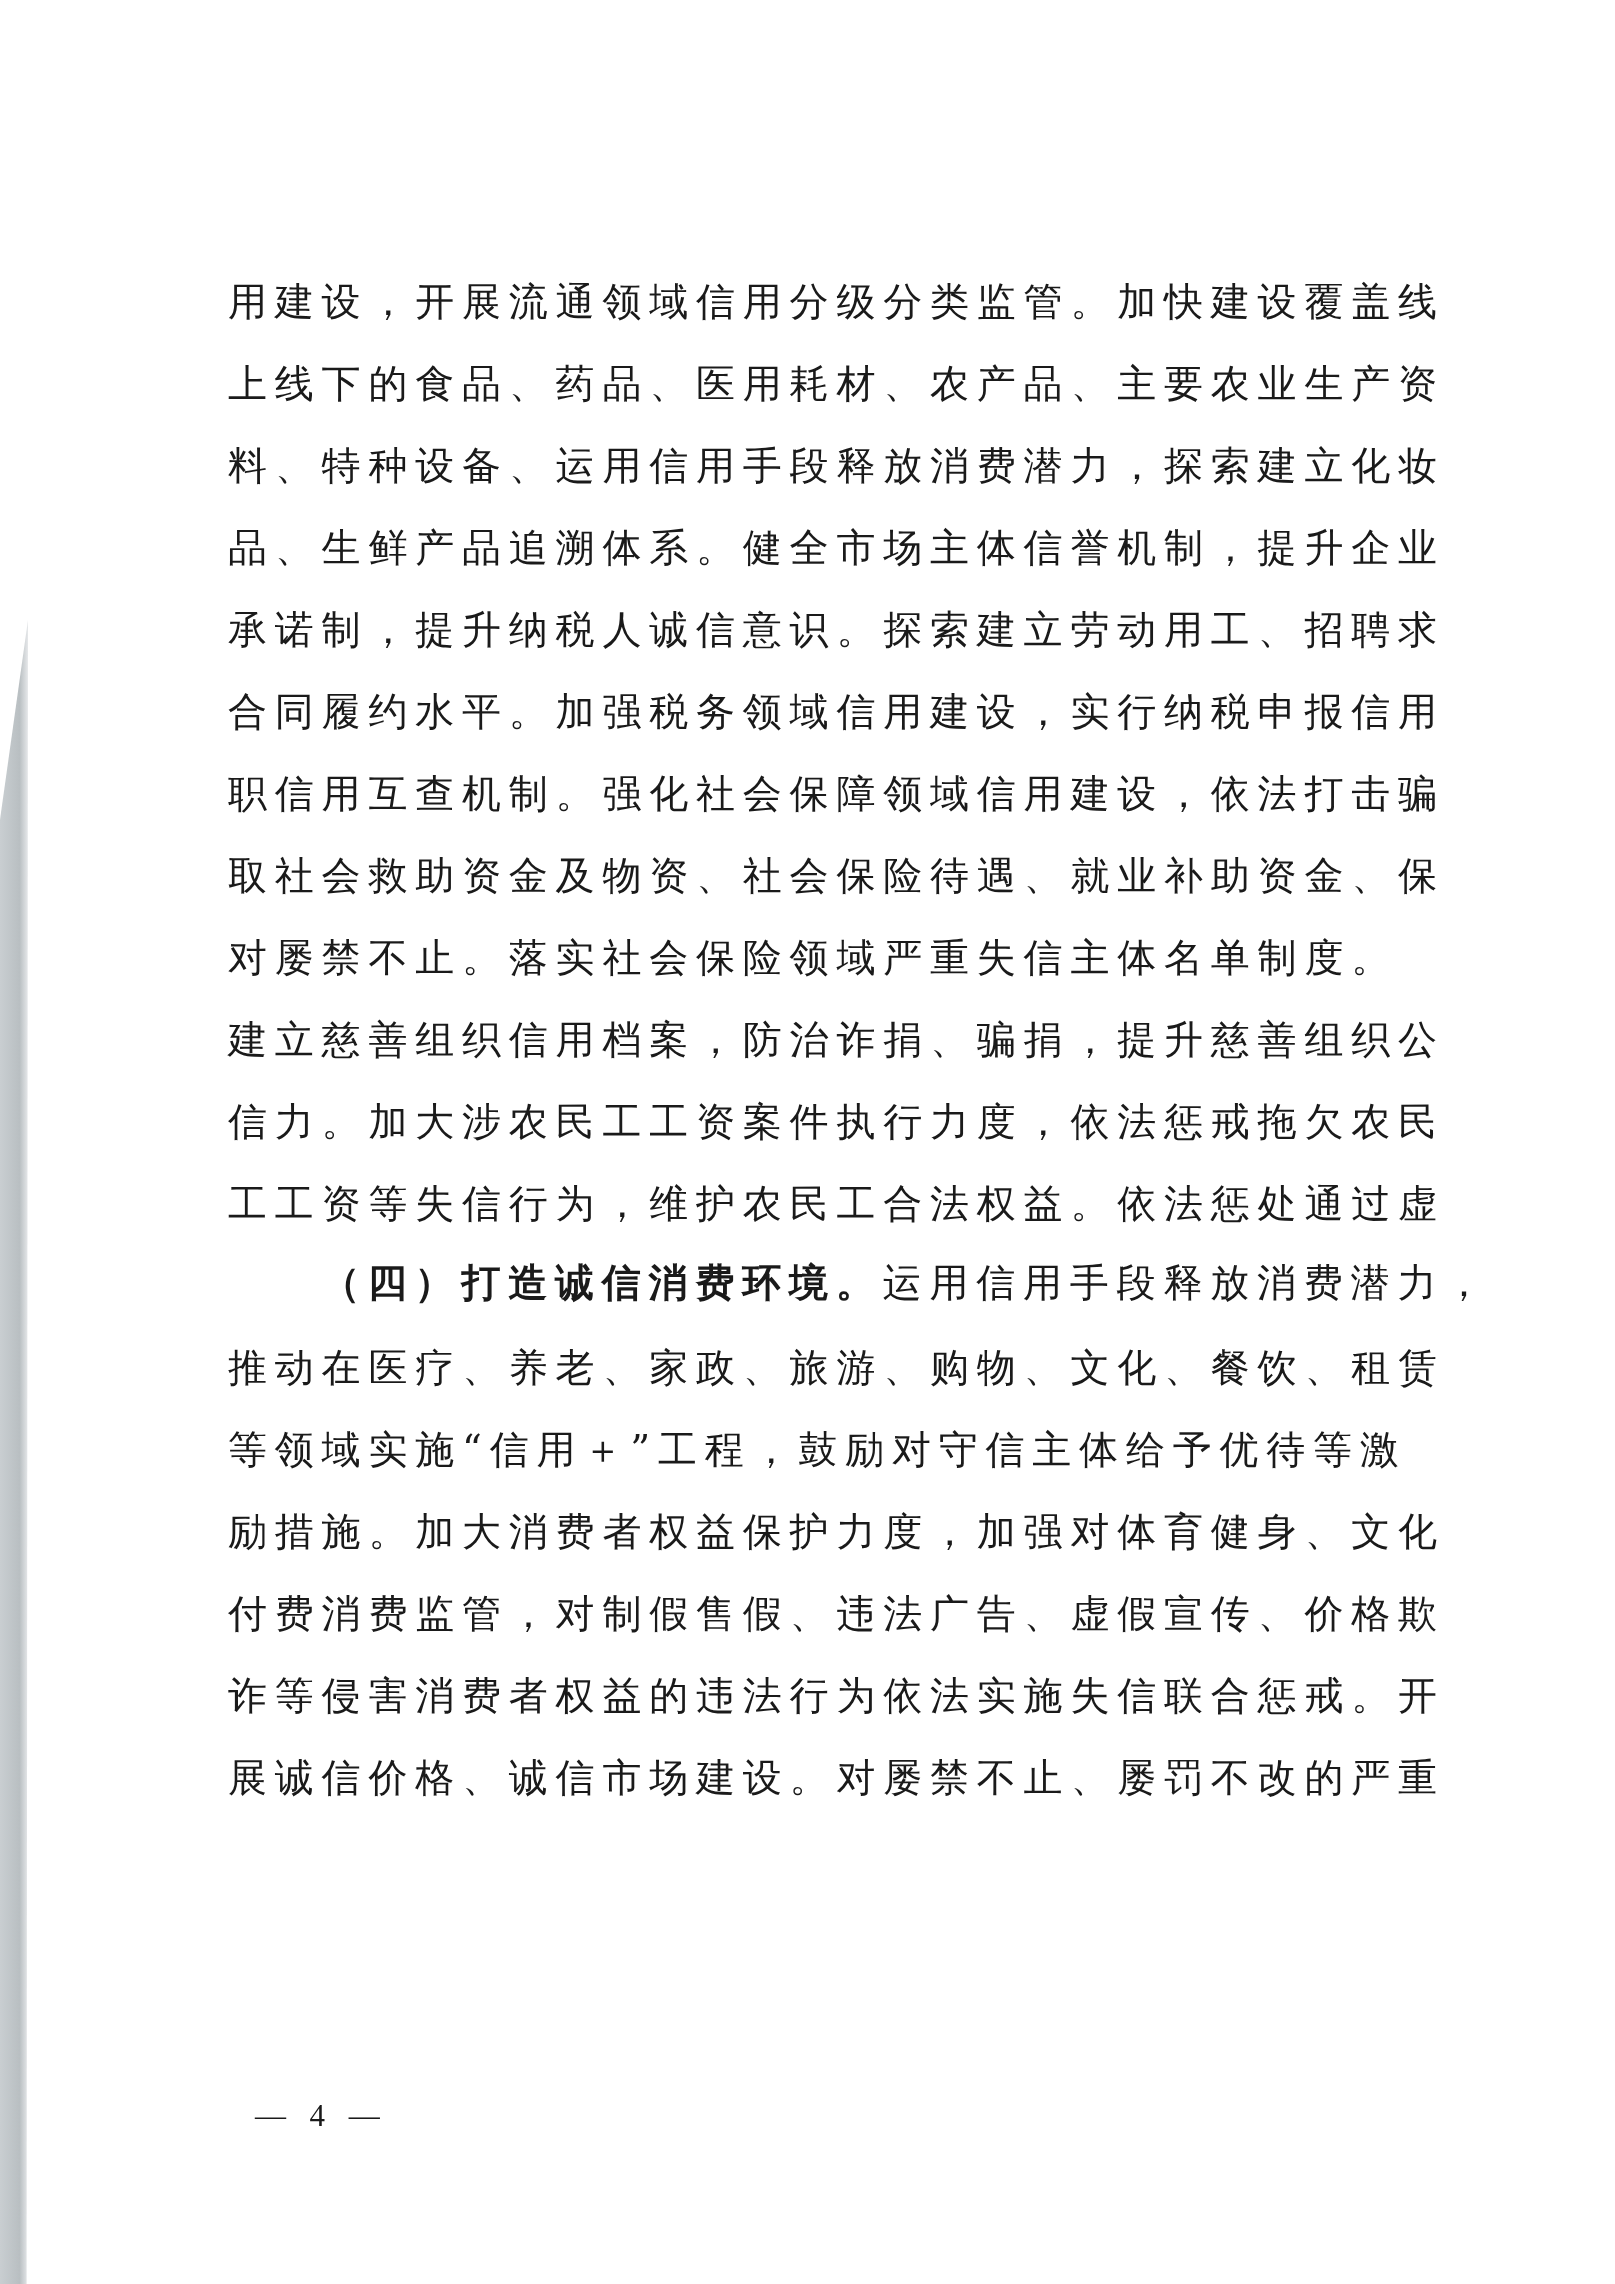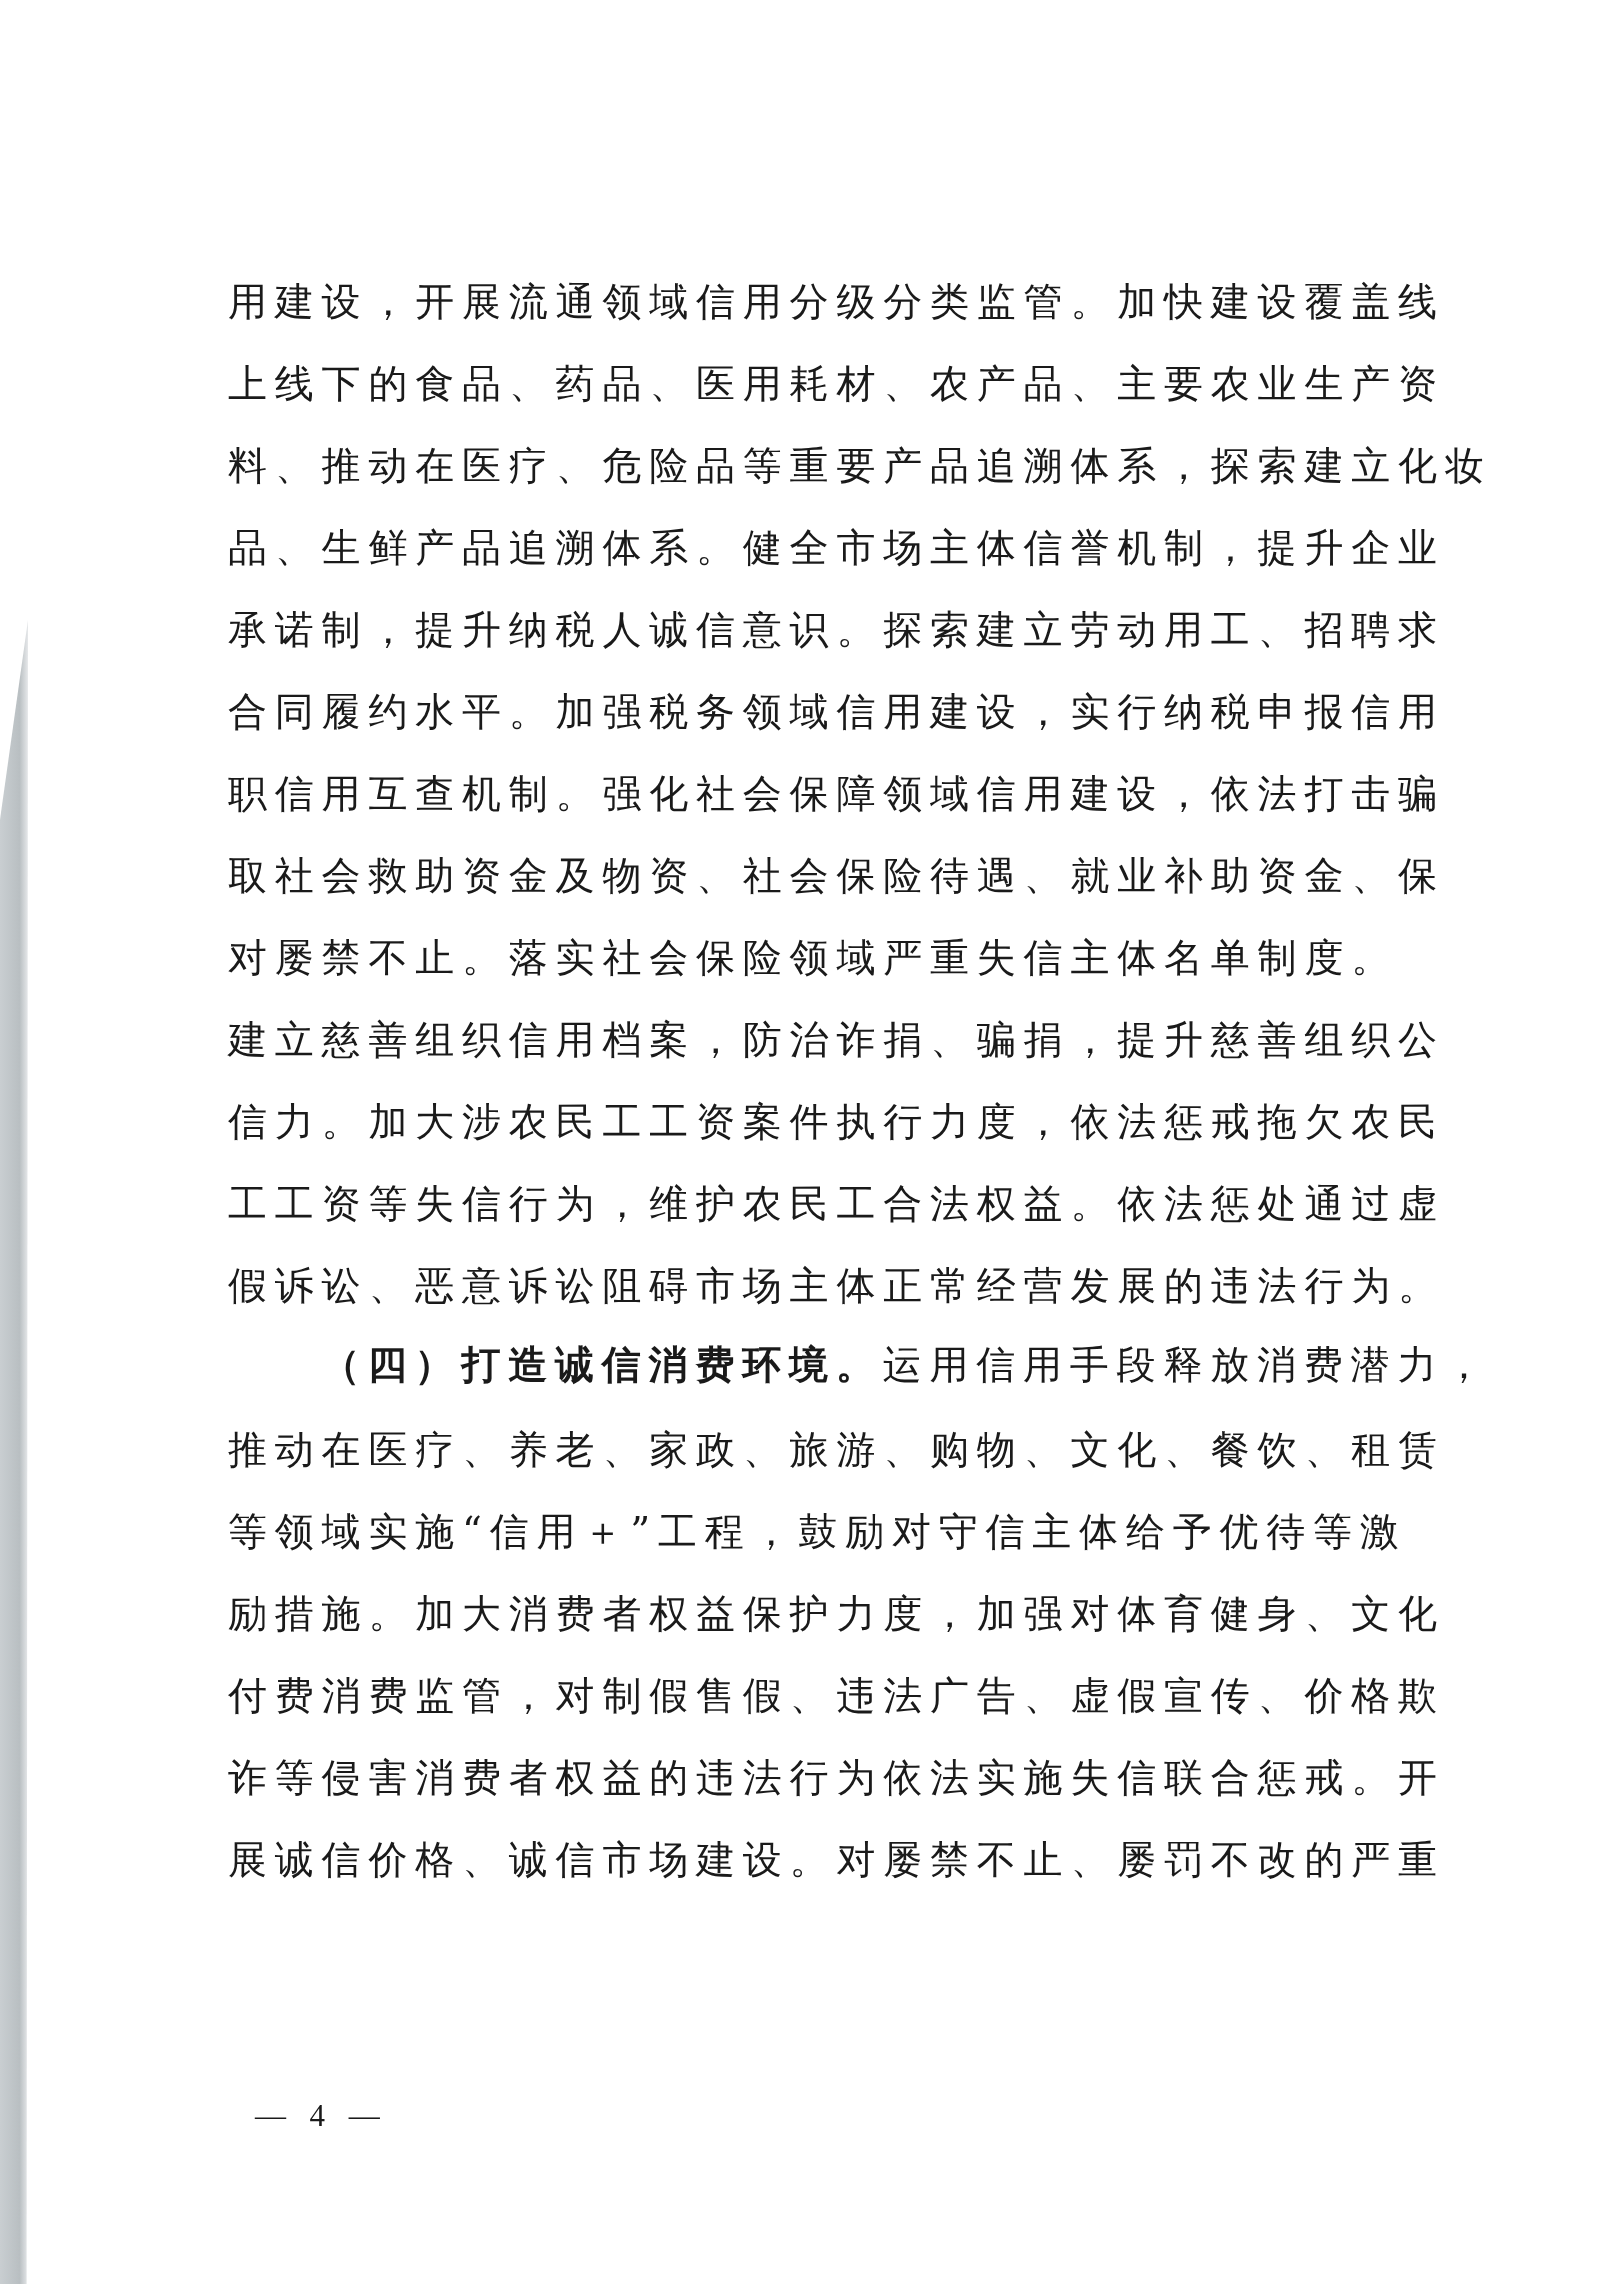--- a/index.html
+++ b/index.html
@@ -26,31 +26,30 @@
   }
 </style>
 </head>
 <body>
 
 <div class="shadow"></div>
 
 <div class="page">
   <div class="line">用建设，开展流通领域信用分级分类监管。加快建设覆盖线</div>
   <div class="line">上线下的食品、药品、医用耗材、农产品、主要农业生产资</div>
-  <div class="line">料、推动在医疗、危险品等重要产品追溯体系，探索建立化妆</div>
+  <div class="line">料、特种设备、运用信用手段释放消费潜力，探索建立化妆</div>
   <div class="line">品、生鲜产品追溯体系。健全市场主体信誉机制，提升企业</div>
   <div class="line">承诺制，提升纳税人诚信意识。探索建立劳动用工、招聘求</div>
   <div class="line">合同履约水平。加强税务领域信用建设，实行纳税申报信用</div>
   <div class="line">职信用互查机制。强化社会保障领域信用建设，依法打击骗</div>
   <div class="line">取社会救助资金及物资、社会保险待遇、就业补助资金、保</div>
   <div class="line">对屡禁不止。落实社会保险领域严重失信主体名单制度。</div>
   <div class="line">建立慈善组织信用档案，防治诈捐、骗捐，提升慈善组织公</div>
   <div class="line">信力。加大涉农民工工资案件执行力度，依法惩戒拖欠农民</div>
   <div class="line">工工资等失信行为，维护农民工合法权益。依法惩处通过虚</div>
-  <div class="line">假诉讼、恶意诉讼阻碍市场主体正常经营发展的违法行为。</div>
   <div class="line" style="padding-left:93px;font-family:Liberation Mono, monospace;">
     <span class="heading">（四）打造诚信消费环境。</span><span>运用信用手段释放消费潜力，</span>
   </div>
   <div class="line">推动在医疗、养老、家政、旅游、购物、文化、餐饮、租赁</div>
   <div class="line">等领域实施“信用＋”工程，鼓励对守信主体给予优待等激</div>
   <div class="line">励措施。加大消费者权益保护力度，加强对体育健身、文化</div>
   <div class="line">付费消费监管，对制假售假、违法广告、虚假宣传、价格欺</div>
   <div class="line">诈等侵害消费者权益的违法行为依法实施失信联合惩戒。开</div>
   <div class="line">展诚信价格、诚信市场建设。对屡禁不止、屡罚不改的严重</div>
 </div>

